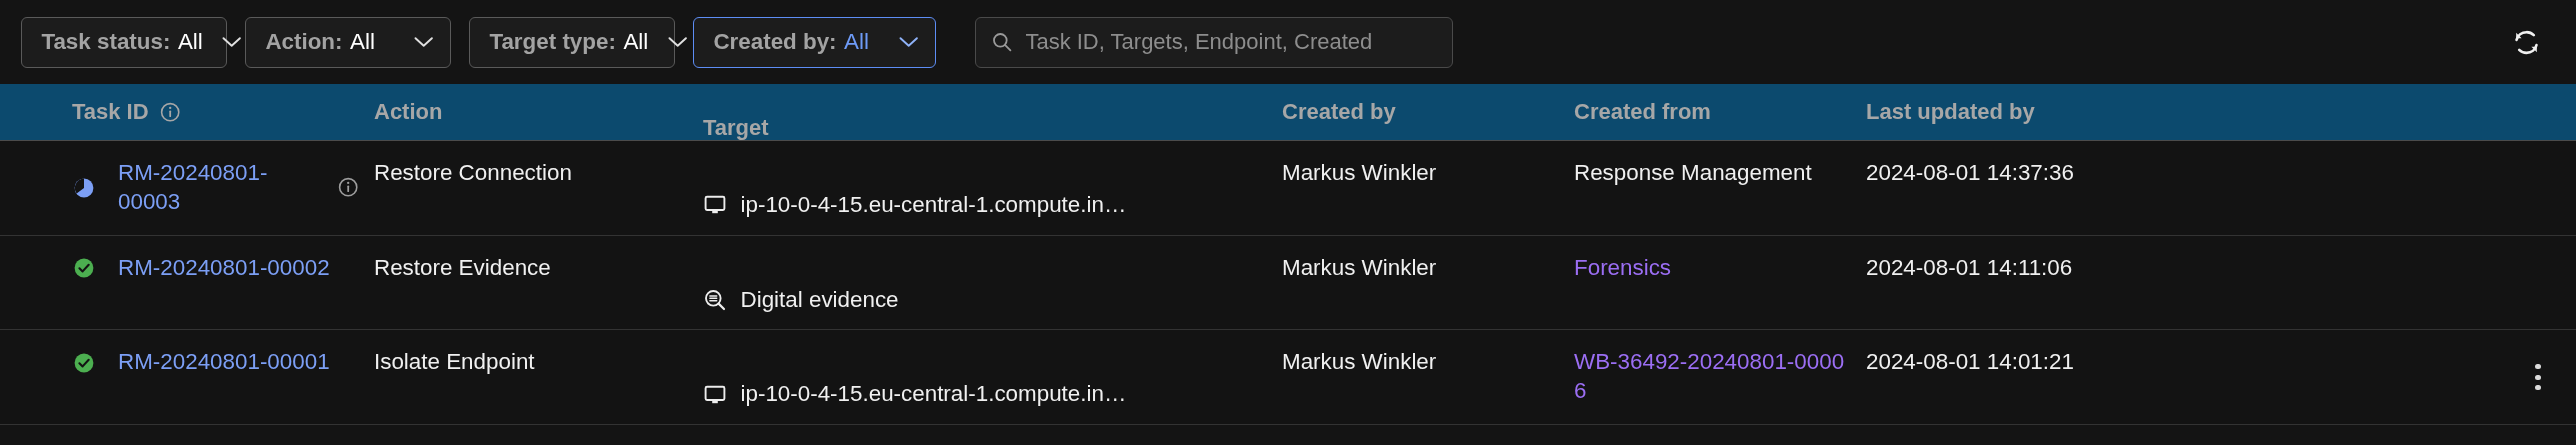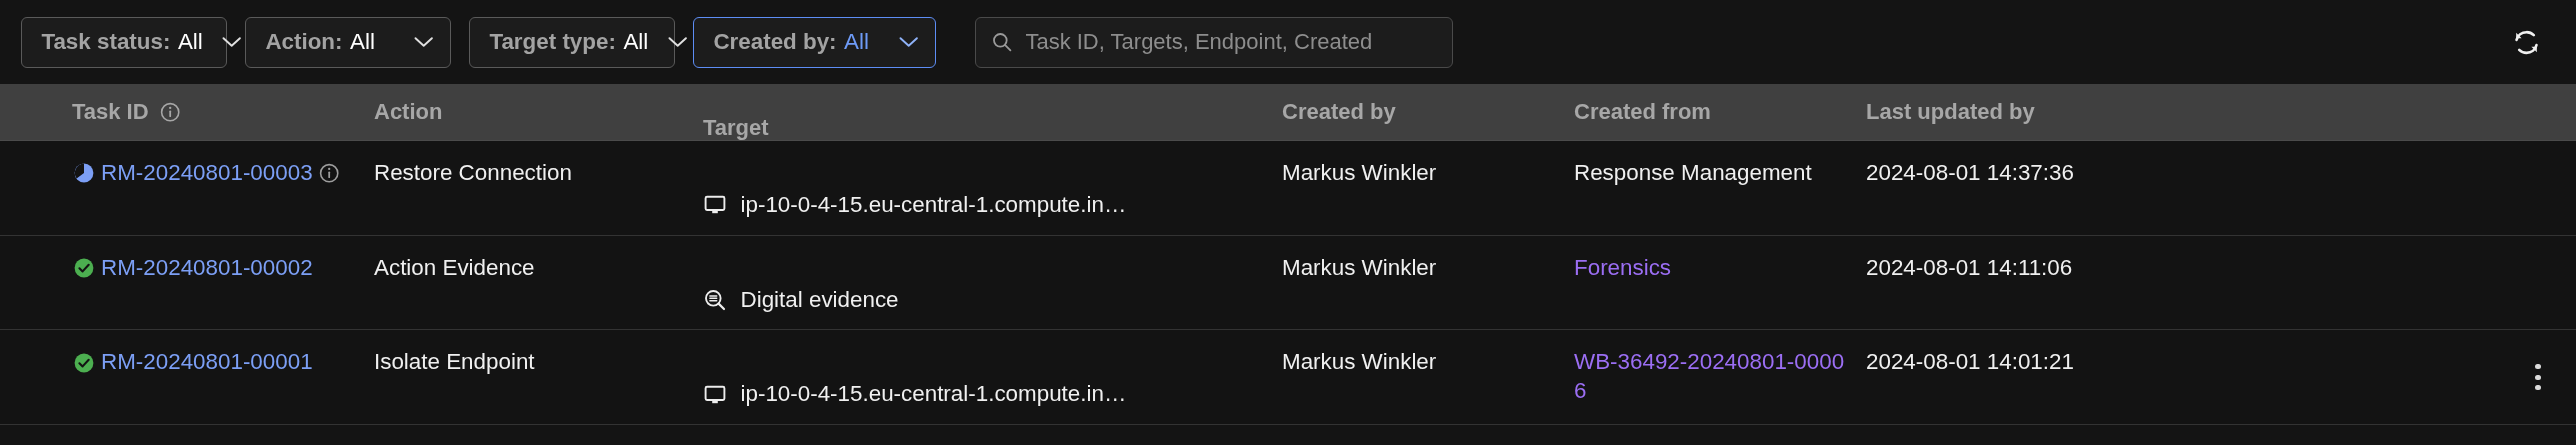--- a/index.html
+++ b/index.html
@@ -136,21 +136,21 @@
     display: flex;
     align-items: flex-start;
     width: 100%;
     padding: 0 34px 0 0;
   }
 
   .head-row {
     height: 57px;
     align-items: center;
     border-bottom: 1.5px solid #4b4b4b;
-    background: #404040;
+    background: #0c4a6e;
   }
   .head-row .cell {
     color: #a7a7a7;
     font-size: 22px;
     font-weight: bold;
     display: flex;
     align-items: center;
     gap: 10.5px;
   }
 
@@ -166,21 +166,21 @@
   .cell {
     font-size: 22.4px;
     line-height: 1.28;
     padding: 18px 15px 15px 0;
     color: #f0f0f0;
     display: flex;
     align-items: flex-start;
     overflow: hidden;
   }
 
-  .c-id      { width: 374px; padding-left: 72px; align-items: center; gap: 5px; }
+  .c-id      { width: 374px; padding-left: 72px; align-items: center; gap: 22px; }
   .c-action  { width: 329px; padding-left: 0; }
   .c-target  { width: 579px; gap: 13.5px; align-items: center; margin-top: 32px; }
   .c-by      { width: 292px; }
   .c-from    { width: 292px; }
   .c-updated { width: 314px; }
 
   .head-row .c-id { align-items: center; }
   .head-row .cell { padding: 0 15px 0 0; }
   .head-row .c-id { padding-left: 72px; }
 
@@ -370,21 +370,21 @@
       <div class="cell c-id">
         <span class="icon">
           <svg width="24" height="24" viewBox="0 0 24 24">
             <circle cx="12" cy="12" r="9.4" fill="#4caf50"></circle>
             <path d="M7.4 12.3 L10.6 15.4 L16.7 8.8" stroke="#131313" stroke-width="2.1" fill="none" stroke-linecap="round" stroke-linejoin="round"></path>
           </svg>
         </span>
         <span class="link-blue">RM-20240801-00002</span>
       </div>
       <div class="cell c-action">
-        <span>Action Evidence</span>
+        <span>Restore Evidence</span>
       </div>
       <div class="cell c-target">
         <span class="icon">
           <svg width="24" height="24" viewBox="0 0 24 24">
             <circle cx="10.3" cy="10.3" r="7.3" stroke="#ededed" stroke-width="1.9" fill="none"></circle>
             <line x1="6.9" y1="7.9" x2="13.7" y2="7.9" stroke="#ededed" stroke-width="1.5" stroke-linecap="round"></line>
             <line x1="6.9" y1="10.3" x2="13.7" y2="10.3" stroke="#ededed" stroke-width="1.5" stroke-linecap="round"></line>
             <line x1="6.9" y1="12.7" x2="13.7" y2="12.7" stroke="#ededed" stroke-width="1.5" stroke-linecap="round"></line>
             <line x1="15.6" y1="15.6" x2="21" y2="21" stroke="#ededed" stroke-width="2.2" stroke-linecap="round"></line>
           </svg>

